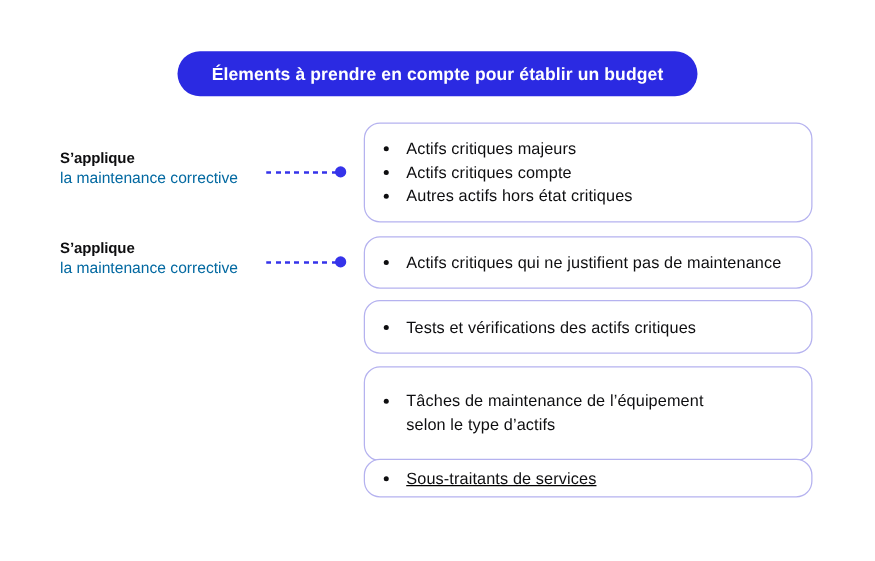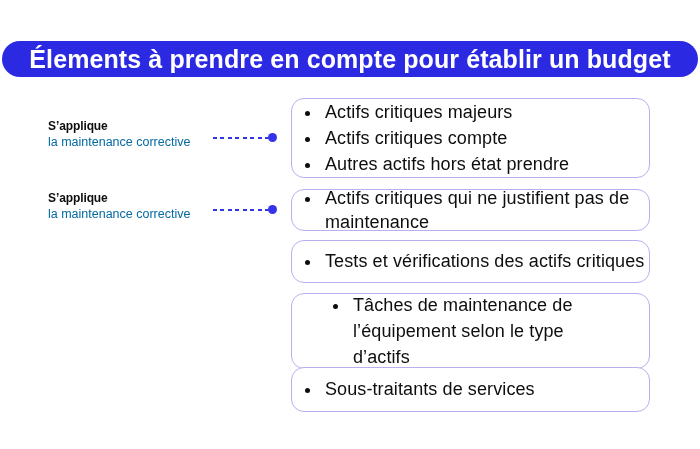--- a/index.html
+++ b/index.html
@@ -27,21 +27,21 @@
   }
   .title-pill {
     display: inline-flex;
     align-items: center;
     justify-content: center;
     height: 36px;
     padding: 0 27px;
     background: #2b2ae2;
     border-radius: 19px;
     color: #ffffff;
-    font-size: 25px;
+    font-size: 14px;
     font-weight: 700;
     letter-spacing: 0.1px;
     white-space: nowrap;
   }
 
   
   .label-group {
     position: absolute;
     left: 48px;
     width: 200px;
@@ -98,31 +98,31 @@
     box-sizing: border-box;
     background: #ffffff;
     border: 1.5px solid #b5b2ef;
     border-radius: 13px;
     display: flex;
     align-items: center;
   }
   .box-1 { top: 98px;  height: 80px; }
   .box-2 { top: 189px; height: 42px; }
   .box-3 { top: 240px; height: 43px; }
-  .box-4 { top: 293px; height: 76px; padding-left: 28px; }
-  .box-5 { top: 367px; height: 45px; }
+  .box-4 { top: 293px; height: 76px; }
+  .box-5 { top: 367px; height: 31px; text-decoration: underline; }
 
   .info-box ul {
     margin: 0;
     padding-left: 30px;
     list-style: disc outside;
   }
   .info-box li {
     padding-left: 3px;
-    font-size: 18px;
+    font-size: 13px;
     font-weight: 400;
     color: #0e0e10;
     line-height: 1.35;
     letter-spacing: 0.1px;
   }
   .box-1 li { margin: 1.5px 0; }
   .box-4 li { max-width: 252px; line-height: 1.45; }
 </style>
 </head>
 <body>
@@ -150,21 +150,21 @@
 
   <div class="connector c2">
     <span class="line"></span>
     <span class="dot"></span>
   </div>
 
   <div class="info-box box-1">
     <ul>
         <li>Actifs critiques majeurs</li>
         <li>Actifs critiques compte</li>
-        <li>Autres actifs hors état prendre</li>
+        <li>Autres actifs hors état critiques</li>
       </ul>
   </div>
 
   <div class="info-box box-3">
     <ul>
         <li>Tests et vérifications des actifs critiques</li>
       </ul>
   </div>
 
   <div class="info-box box-2">

